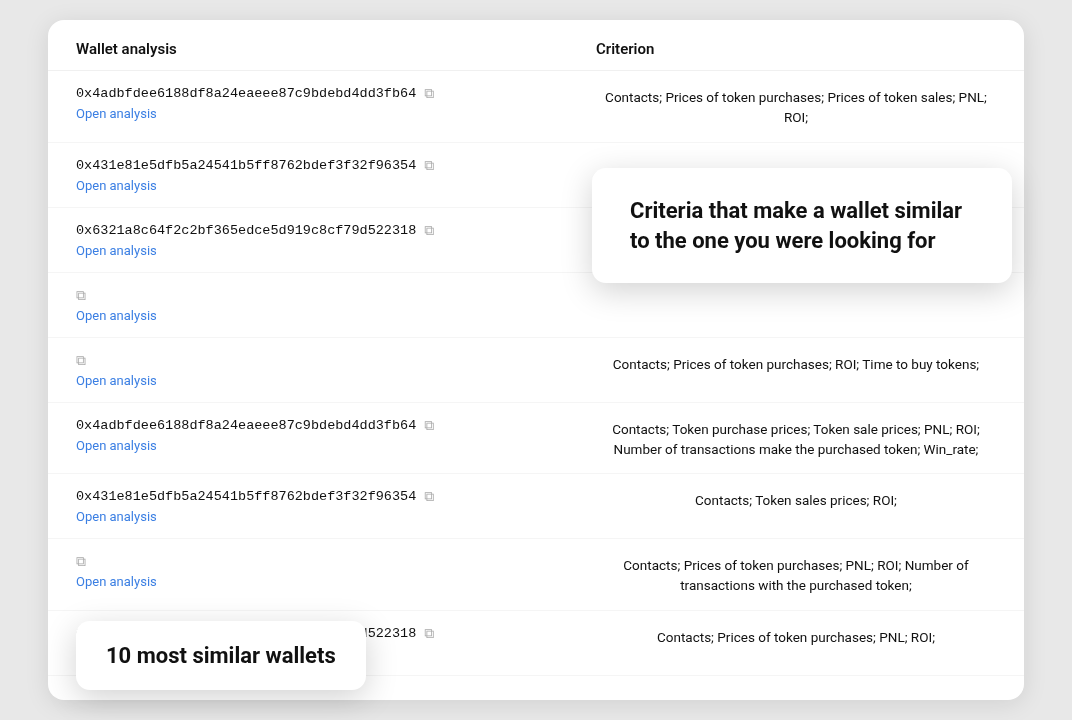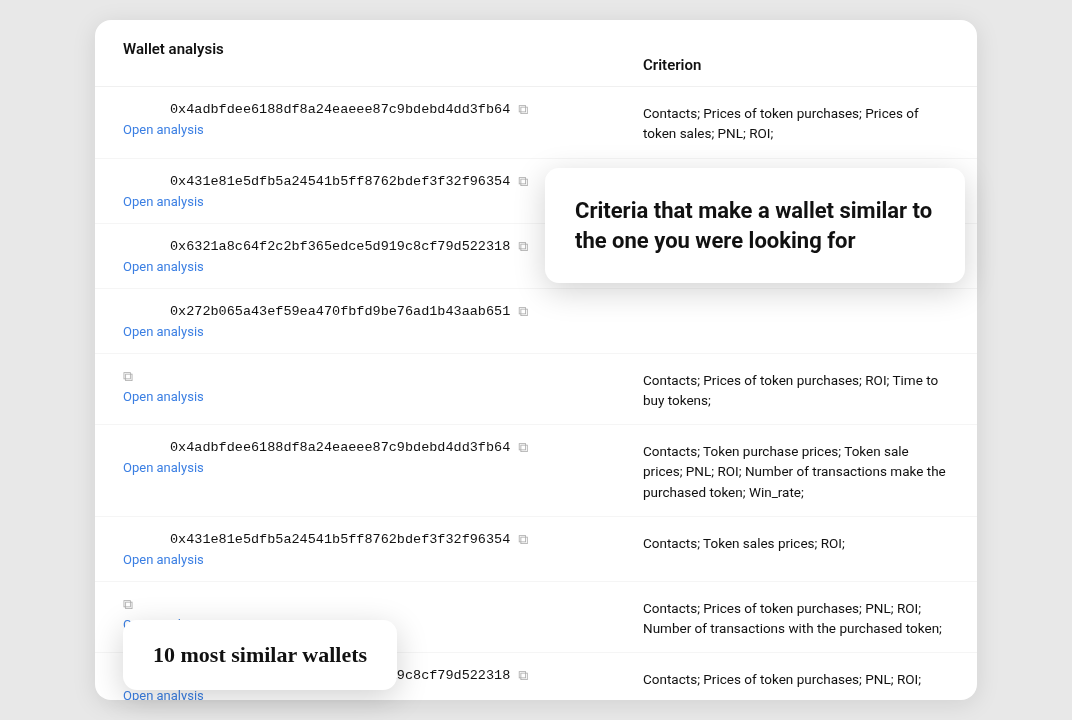--- a/index.html
+++ b/index.html
@@ -14,21 +14,21 @@
       width: 1072px;
       height: 720px;
       display: flex;
       align-items: center;
       justify-content: center;
       overflow: hidden;
     }
 
     .container {
       position: relative;
-      width: 882px;
+      width: 976px;
       height: 680px;
       border-radius: 22px;
     }
 
     .main-card {
       background: #fff;
       border-radius: 16px;
       width: 100%;
       height: 100%;
       overflow: hidden;
@@ -47,21 +47,20 @@
       font-size: 15px;
       font-weight: 600;
       color: #111;
     }
 
     .col-criterion {
       flex: 1;
       font-size: 15px;
       font-weight: 600;
       color: #111;
-      margin-top: 16px;
     }
 
     .table-body {
       overflow-y: auto;
       height: calc(100% - 60px);
     }
 
     .table-row {
       display: flex;
       padding: 14px 28px;
@@ -84,21 +83,20 @@
       display: flex;
       align-items: center;
       gap: 8px;
     }
 
     .wallet-address {
       font-size: 13.5px;
       color: #111;
       font-family: 'SF Mono', 'Courier New', monospace;
       word-break: break-all;
-      margin-left: 47px;
     }
 
     .copy-icon {
       cursor: pointer;
       color: #aaa;
       font-size: 14px;
       flex-shrink: 0;
       user-select: none;
     }
 
@@ -108,30 +106,31 @@
       cursor: pointer;
       text-decoration: none;
     }
 
     .criterion-cell {
       flex: 1;
       font-size: 13.5px;
       color: #111;
       line-height: 1.5;
       padding-top: 2px;
+      text-align: center;
     }
 
     
     .tooltip-criteria {
       position: absolute;
       top: 148px;
       right: 12px;
       background: #fff;
       border-radius: 14px;
-      padding: 28px 30px;
+      padding: 28px 38px;
       box-shadow: 0 8px 32px rgba(0,0,0,0.18);
       width: 420px;
       z-index: 10;
     }
 
     .tooltip-criteria h2 {
       font-size: 22px;
       font-weight: 700;
       color: #111;
       line-height: 1.35;
@@ -145,21 +144,20 @@
       border-radius: 14px;
       padding: 22px 30px;
       box-shadow: 0 8px 32px rgba(0,0,0,0.18);
       z-index: 10;
     }
 
     .tooltip-similar h2 {
       font-size: 22px;
       font-weight: 700;
       color: #111;
-      font-family: Liberation Serif, serif;
     }
 
     
     .table-body::-webkit-scrollbar {
       width: 6px;
     }
     .table-body::-webkit-scrollbar-track {
       background: transparent;
     }
     .table-body::-webkit-scrollbar-thumb {
@@ -204,21 +202,20 @@
           <span class="wallet-address">0x6321a8c64f2c2bf365edce5d919c8cf79d522318</span>
           <span class="copy-icon" title="Copy address">⧉</span>
         </div>
         <a class="open-analysis" href="#">Open analysis</a>
       </div>
       <div class="criterion-cell"></div>
     </div>
         <div class="table-row">
       <div class="wallet-cell">
         <div class="wallet-address-row">
-          <span class="wallet-address">0x272b065a43ef59ea470fbfd9be76ad1b43aab651</span>
           <span class="copy-icon" title="Copy address">⧉</span>
         </div>
         <a class="open-analysis" href="#">Open analysis</a>
       </div>
     </div>
         <div class="table-row">
       <div class="wallet-cell">
         <div class="wallet-address-row">
           <span class="copy-icon" title="Copy address">⧉</span>
         </div>

